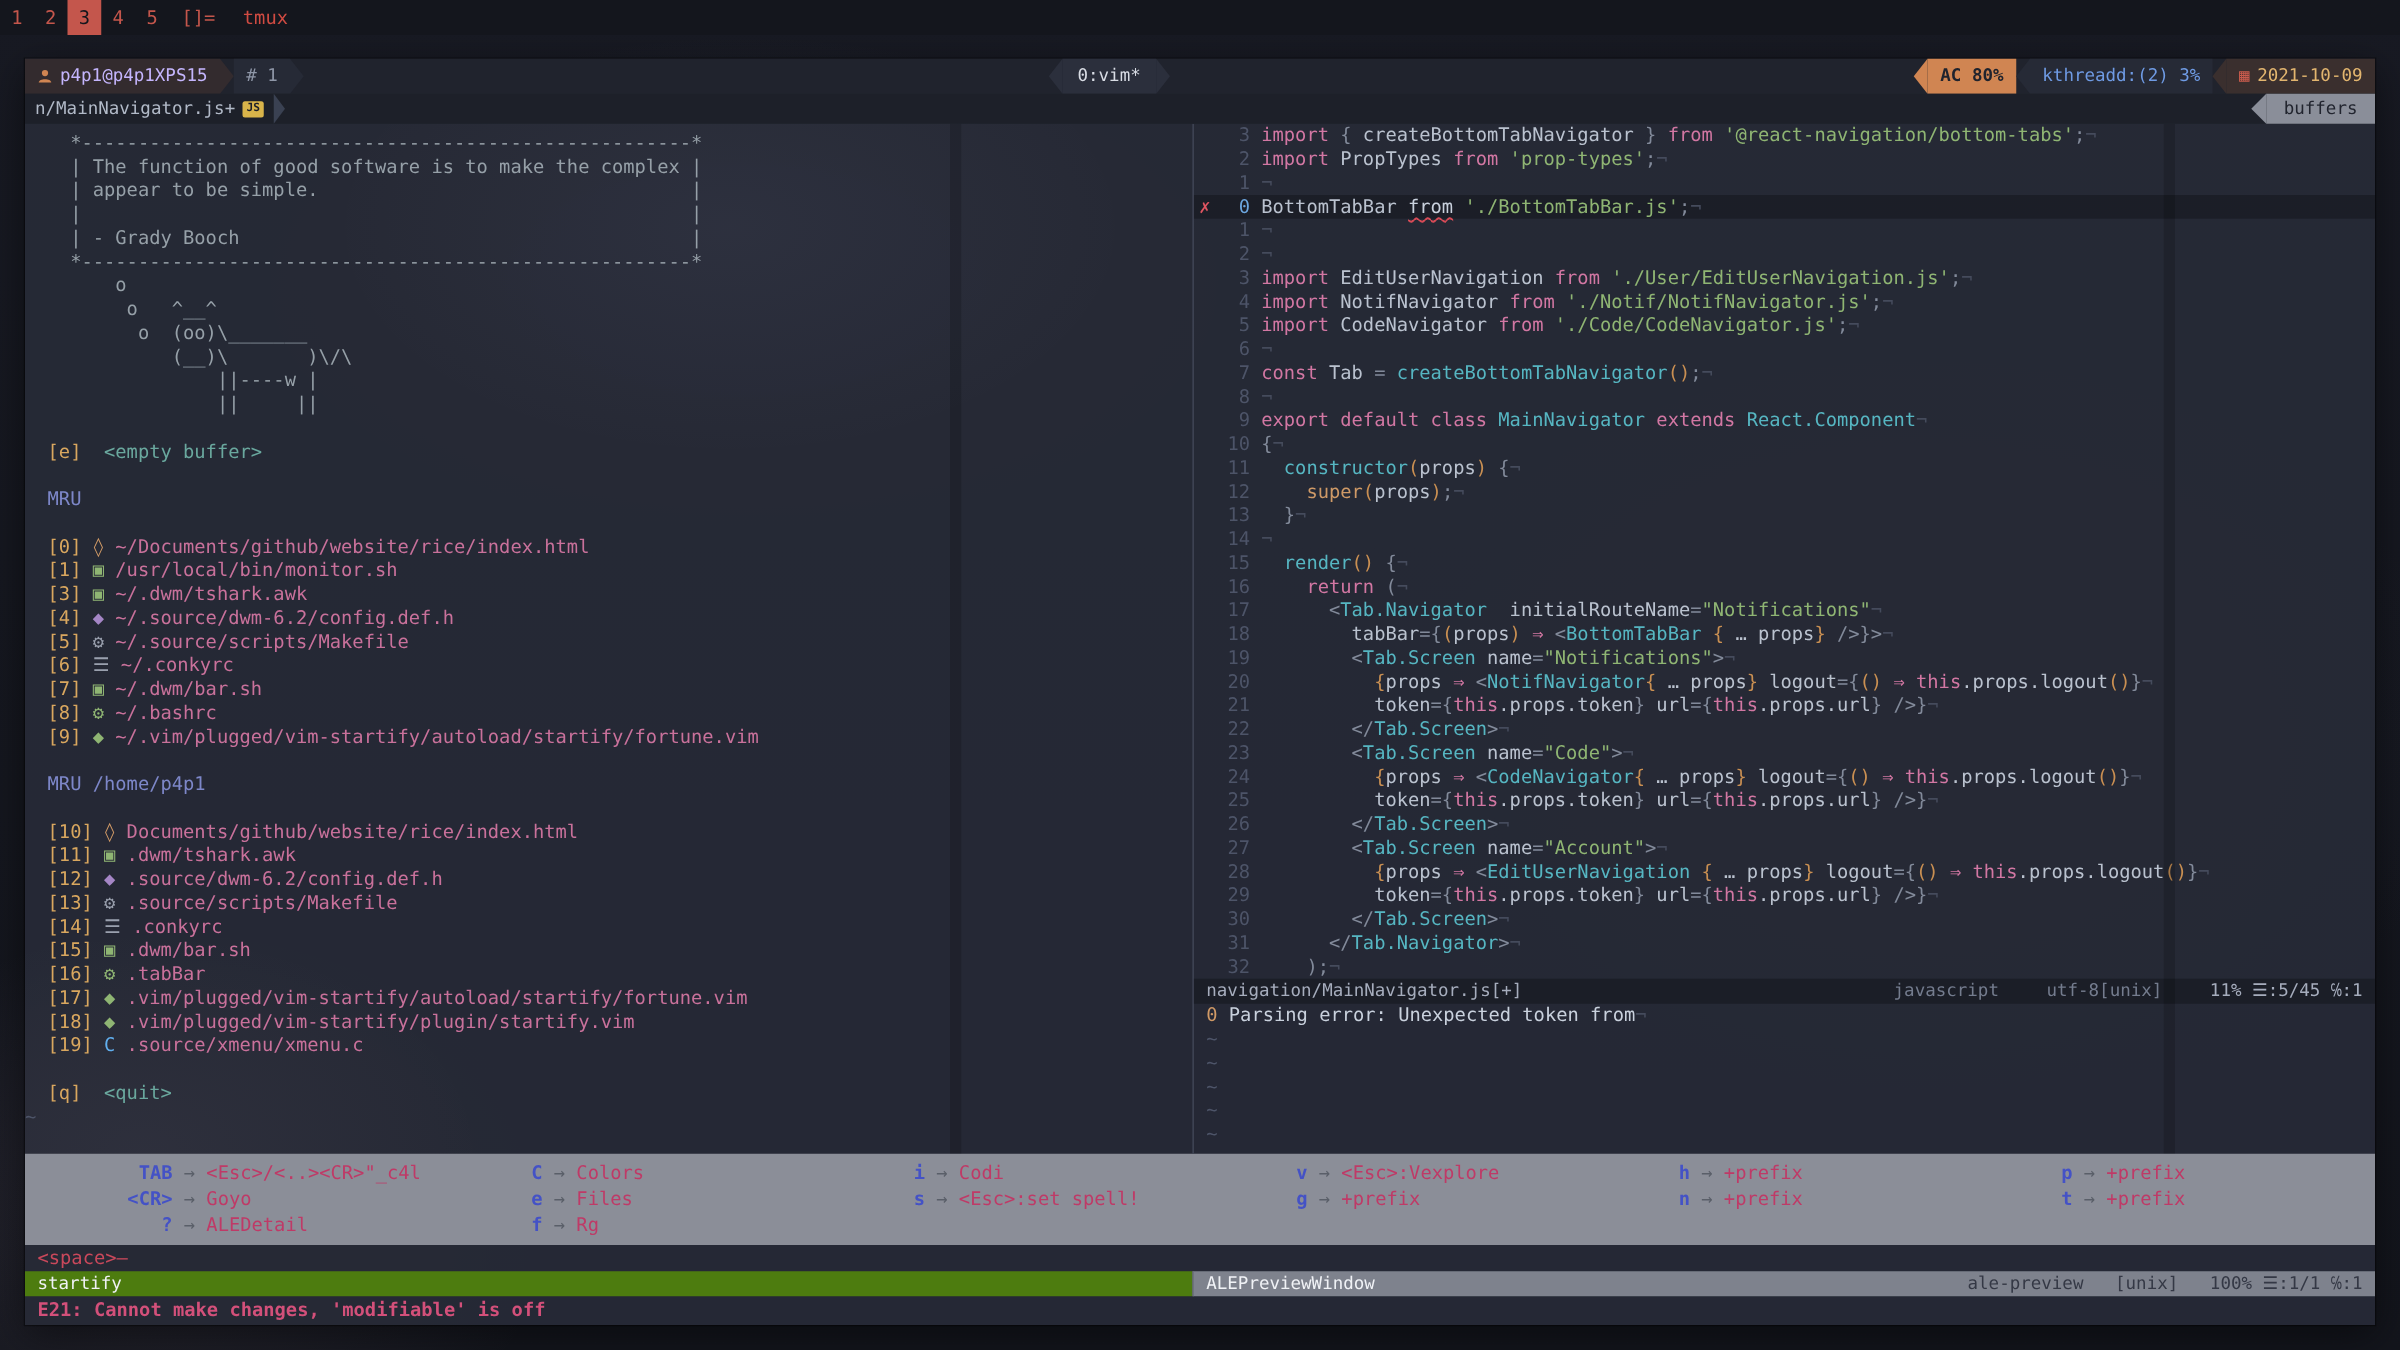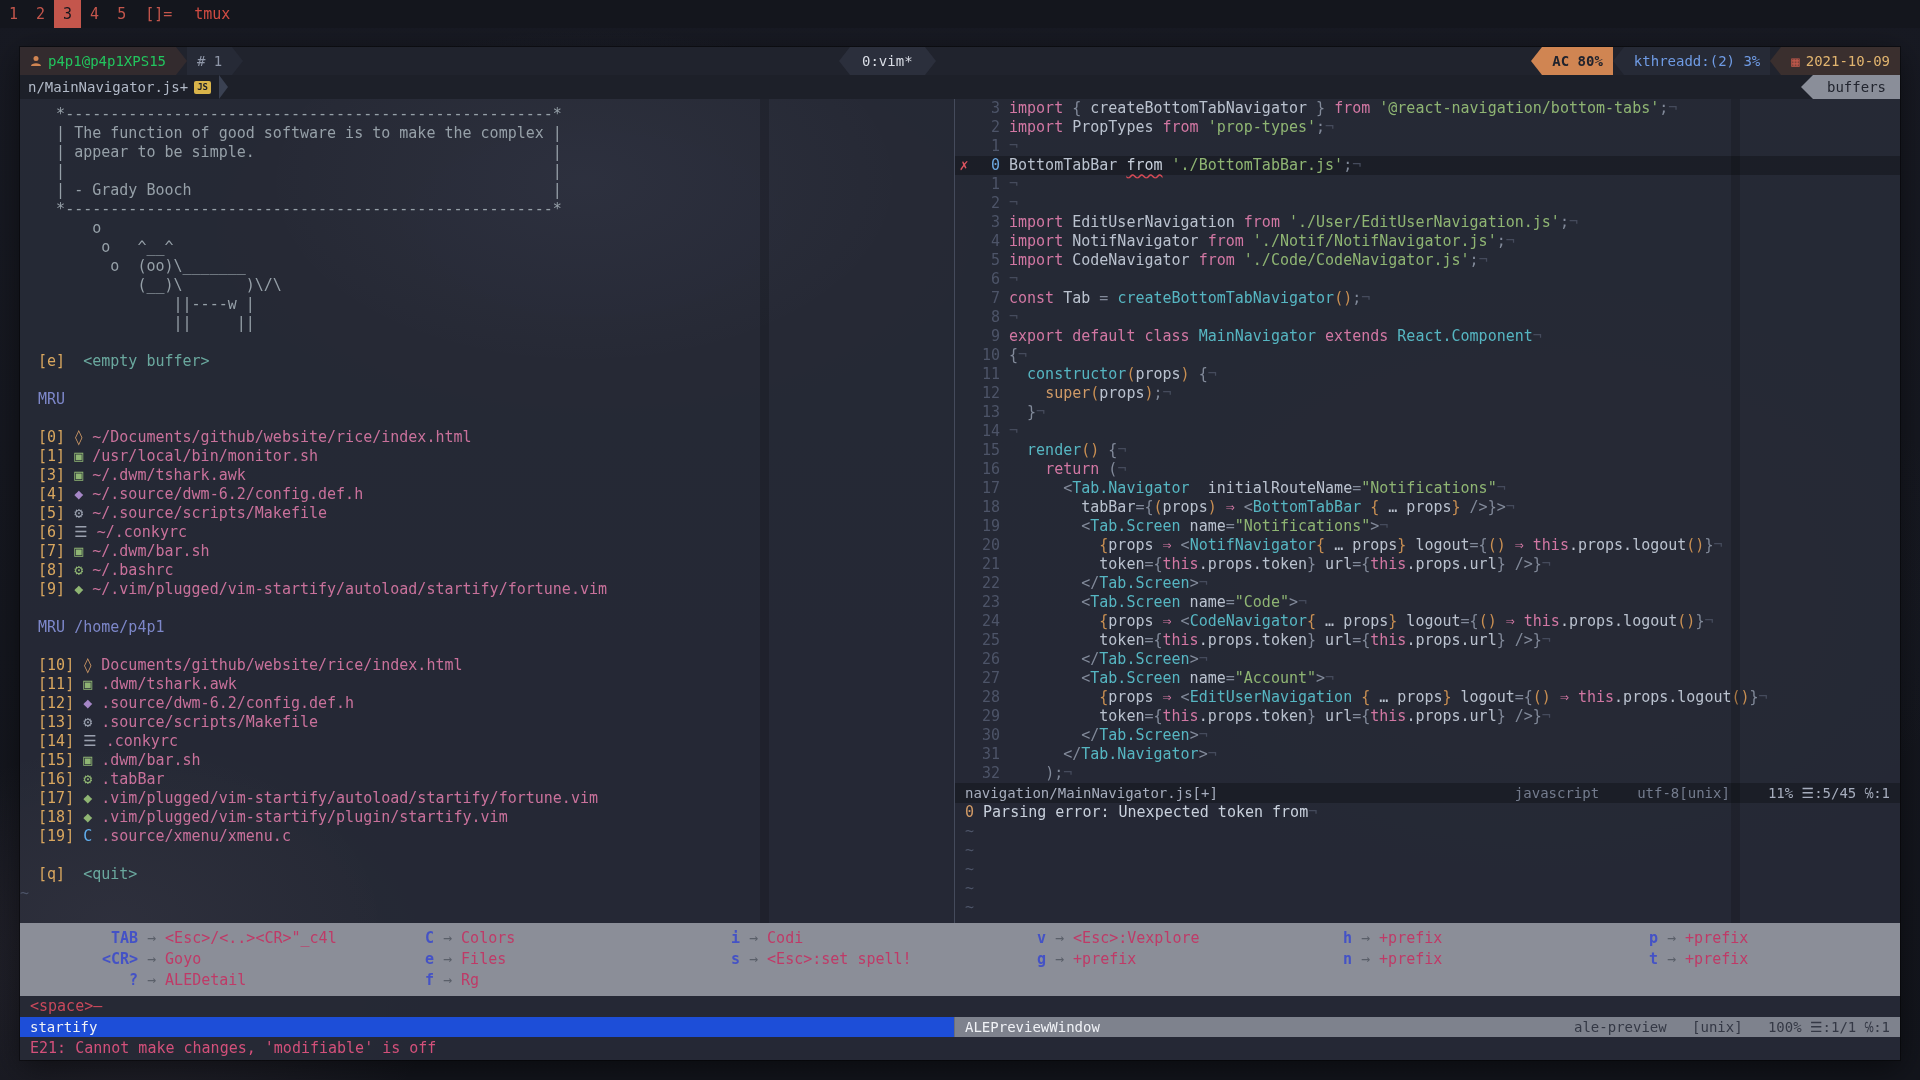--- a/index.html
+++ b/index.html
@@ -16,21 +16,21 @@
   .dwm-tag{padding:0 9px;line-height:28px;color:#c4564c}
   .dwm-tag.active{background:#c4564c;color:#14161d}
   .dwm-layout{color:#c4564c;padding:0 10px;line-height:28px}
   .dwm-title{color:#d04b42;padding:0 12px;flex:1;line-height:28px}
   .dwm-status{color:#c4564c;padding-right:6px;line-height:28px;white-space:pre}
   
   .terminal{position:absolute;left:20px;top:47px;width:1880px;height:1013px;background:rgba(39,42,54,.96);display:flex;flex-direction:column;box-shadow:0 0 0 1px rgba(0,0,0,.4), 0 8px 30px rgba(0,0,0,.5)}
   
   .tmux-bar{height:28px;background:#20232d;display:flex;align-items:stretch;font-size:14px;line-height:28px;white-space:pre}
   .seg{display:flex;align-items:center;padding:0 10px}
-  .seg-user{background:#332b2e;color:#22c55e;gap:6px}
+  .seg-user{background:#332b2e;color:#c4b5fd;gap:6px}
   .seg-win{background:#262a36;color:#8f97a8}
   .seg-center{background:#2b2f3c;color:#d9dde5;font-weight:normal;padding:0 12px}
   .seg-batt{background:#d08552;color:#20232d;font-weight:bold}
   .seg-cpu{background:#262a36;color:#6f9be4}
   .seg-date{background:#3a2f2e;color:#e2b56f;gap:6px}
   .cal-icon{color:#c95b4d}
   .arr{width:0;height:0;align-self:center}
   .arr.r{border-top:14px solid transparent;border-bottom:14px solid transparent}
   .arr.l{border-top:14px solid transparent;border-bottom:14px solid transparent}
   .arr.r.user{border-left:11px solid #332b2e}
@@ -94,26 +94,26 @@
   .wkrow{display:grid;grid-template-columns:352px 306px 306px 306px 306px auto;height:21px;line-height:21px;font-size:15px;white-space:pre}
   .wkcell{overflow:hidden}
   .wkkey{display:inline-block;min-width:48px;text-align:right;color:#4452c6;font-weight:bold}
   .wkcell.first .wkkey{min-width:104px}
   .wkarr{color:#5a5f69}
   .wkval{color:#bf3a67}
   
   .space-row{height:21px;line-height:21px;padding-left:10px;font-size:15px}
   .space-prefix{color:#c9485b}
   .statusline-bottom{height:20px;display:flex;font-size:14px;line-height:20px;white-space:pre}
-  .sb-left{width:934px;background:#1d4ed8;color:#f0f2f6;padding-left:10px}
+  .sb-left{width:934px;background:#4d7c0f;color:#f0f2f6;padding-left:10px}
   .sb-right{flex:1;background:#7e828d;display:flex;padding:0 10px;border-left:1px solid #6a6e79}
   .sb-name{color:#f0f2f6}
   .sb-meta{margin-left:auto;color:#343845}
   .message-row{flex:1;padding:2px 0 0 10px;font-size:15px}
-  .msg{color:#d3507a;font-weight:normal}
+  .msg{color:#d3507a;font-weight:bold}
   .user-svg{display:block}
 </style>
 </head>
 <body>
 
 <div class="wallpaper"></div>
 
 <div class="dwm-bar">
   <div class="dwm-tags">
       <span class="dwm-tag">1</span>

